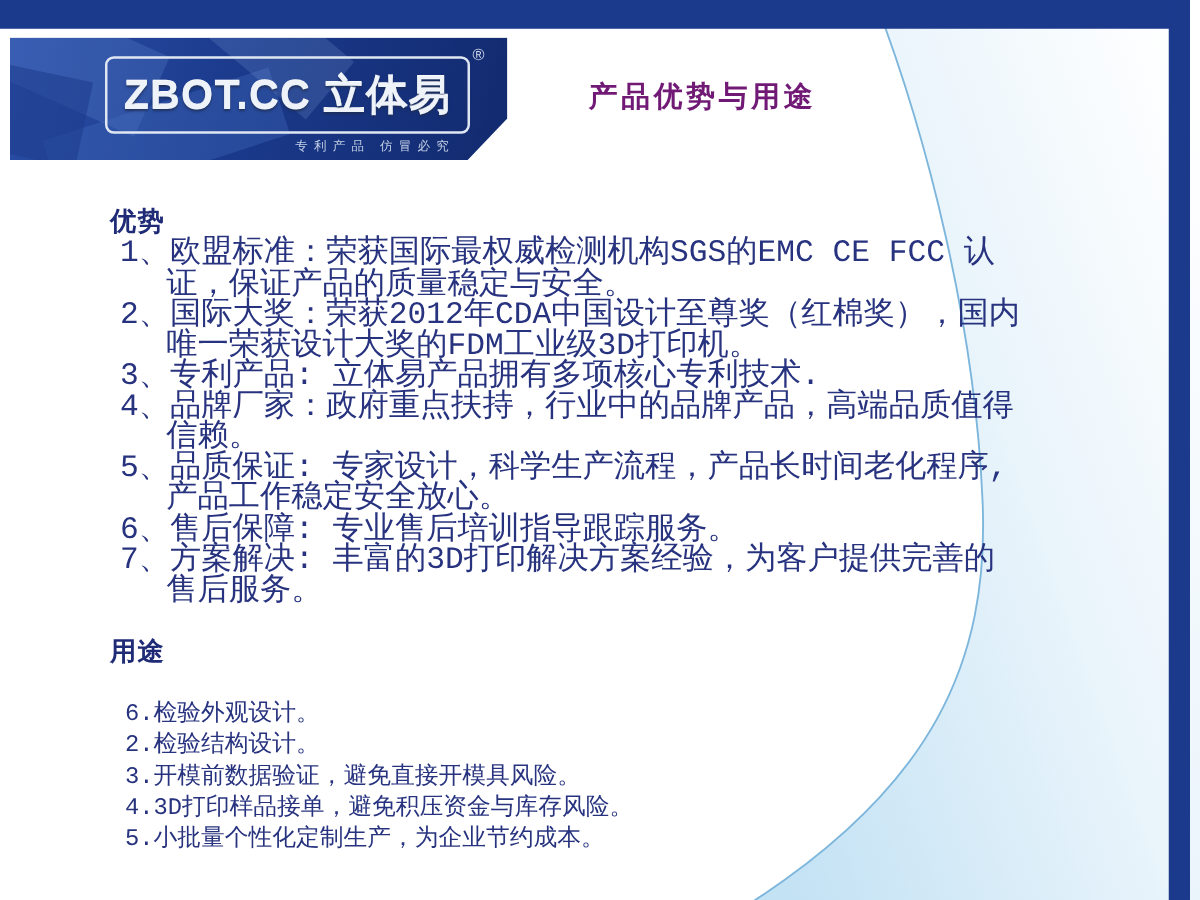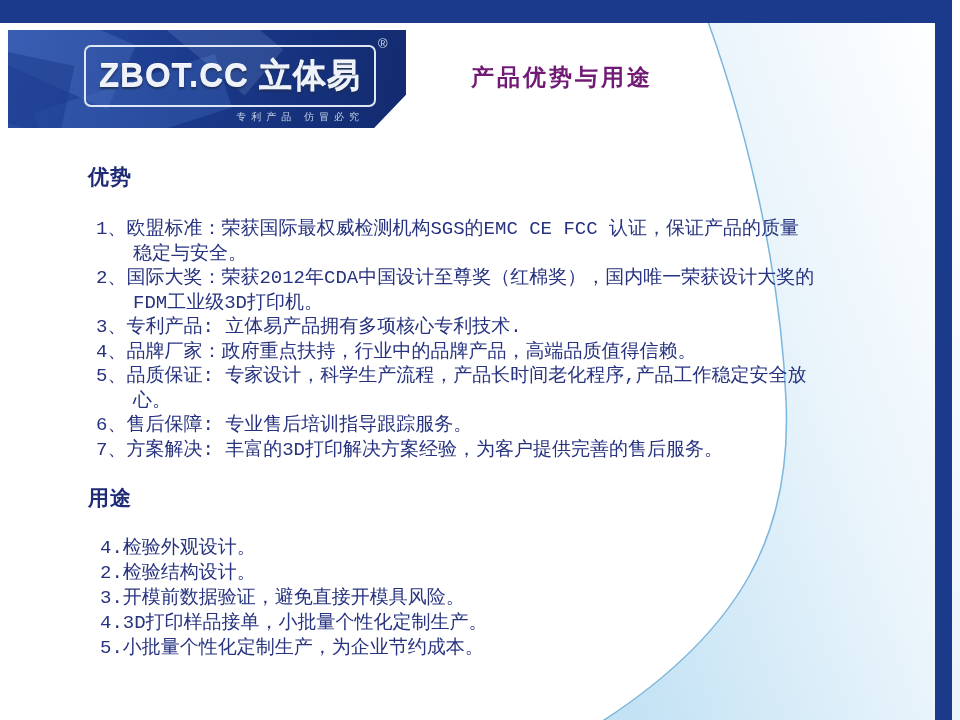--- a/index.html
+++ b/index.html
@@ -47,21 +47,21 @@
   
   .page-title{
     position:absolute;left:471px;top:62px;width:340px;z-index:3;
     font-size:23px;font-weight:bold;letter-spacing:3px;color:#701a75;
     text-align:left;white-space:nowrap;
   }
 
   
   .content{position:absolute;left:88px;top:163px;width:800px;z-index:3;color:#27337f;font-family:Liberation Mono, monospace;}
   .sec-heading{font-size:21px;font-weight:bold;color:#1f2b76;letter-spacing:1px;}
-  .adv-list{margin-top:26px;margin-left:8px;width:722px;font-size:19px;line-height:24.5px;}
+  .adv-list{margin-left:8px;width:722px;font-size:25px;line-height:24.5px;}
   .adv-list .item{padding-left:37px;text-indent:-37px;}
   .uses-heading{margin-top:22px;}
   .uses-list{margin-top:24px;margin-left:12px;font-size:19px;line-height:25px;}
   .uses-list .item{white-space:nowrap;}
 </style>
 </head>
 <body>
 
 <div class="slide">
 
@@ -104,21 +104,21 @@
       <div class="item">3、专利产品: 立体易产品拥有多项核心专利技术.</div>
       <div class="item">4、品牌厂家：政府重点扶持，行业中的品牌产品，高端品质值得信赖。</div>
       <div class="item">5、品质保证: 专家设计，科学生产流程，产品长时间老化程序,产品工作稳定安全放心。</div>
       <div class="item">6、售后保障: 专业售后培训指导跟踪服务。</div>
       <div class="item">7、方案解决: 丰富的3D打印解决方案经验，为客户提供完善的售后服务。</div>
     </div>
 
     <div class="sec-heading uses-heading">用途</div>
 
     <div class="uses-list">
-      <div class="item">4.检验外观设计。</div>
+      <div class="item">6.检验外观设计。</div>
       <div class="item">2.检验结构设计。</div>
       <div class="item">3.开模前数据验证，避免直接开模具风险。</div>
-      <div class="item">4.3D打印样品接单，小批量个性化定制生产。</div>
+      <div class="item">4.3D打印样品接单，避免积压资金与库存风险。</div>
       <div class="item">5.小批量个性化定制生产，为企业节约成本。</div>
     </div>
 
   </div>
 </div>
 
 </body></html>

